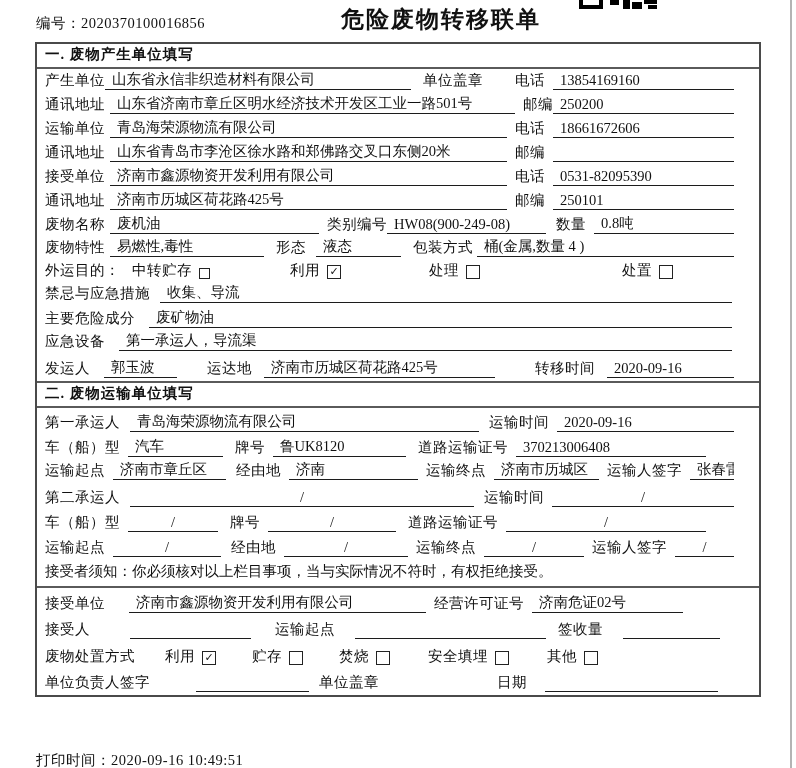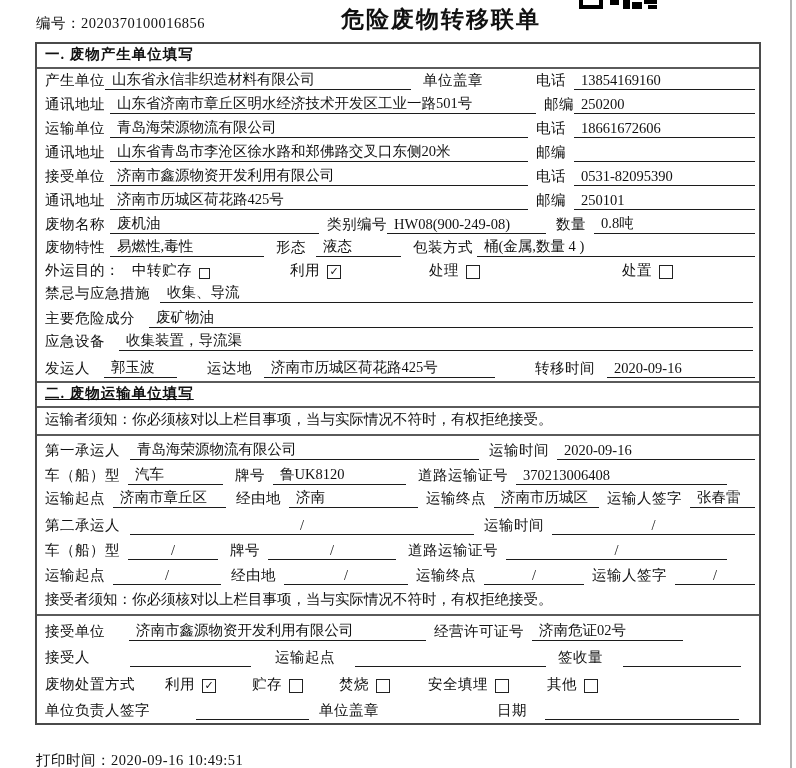--- a/index.html
+++ b/index.html
@@ -9,30 +9,30 @@
     color:#111;font-size:14.5px;
   }
   .hdr-serial{position:absolute;left:36px;top:14px;letter-spacing:.5px;white-space:nowrap;}
   .hdr-title{position:absolute;left:441px;top:4px;transform:translateX(-50%);
     font-size:23px;font-weight:bold;letter-spacing:2px;white-space:nowrap;}
   .qr{position:absolute;left:579px;top:0;}
   .right-edge{position:absolute;left:790px;top:0;width:2px;height:768px;background:#b4b4b4;}
 
   .t{position:absolute;left:35px;top:42px;width:722px;border:2px solid #4a4a4a;background:#fff;}
   .row{display:flex;align-items:flex-end;box-sizing:border-box;
-       padding:0 4px 3px 8px;white-space:nowrap;overflow:hidden;}
+       padding:0 25px 3px 8px;white-space:nowrap;overflow:hidden;}
   .lbl{white-space:nowrap;letter-spacing:.5px;}
   .fld{border-bottom:1px solid #1c1c1c;white-space:nowrap;overflow:hidden;
        padding:0 2px 0 7px;min-height:17px;}
   .fld.c{text-align:center;padding:0 2px;}
   .f1{flex:1;}
   .sp{flex:1;}
   .sec{font-weight:bold;align-items:center;letter-spacing:1px;}
   .bb{border-bottom:2px solid #5a5a5a;}
-  .bt{border-top:2px solid #5a5a5a;text-decoration:underline;}
+  .bt{border-top:2px solid #5a5a5a;}
   .cb{width:12px;height:12px;border:1px solid #222;display:inline-block;
       font-size:11px;line-height:11px;text-align:center;margin:0 0 1px 7px;
       align-self:center;margin-top:6px;}
   .cb.sm{width:9px;height:9px;}
   .grp{display:flex;align-items:flex-end;}
   .ft{position:absolute;left:36px;top:751px;letter-spacing:.5px;white-space:nowrap;}
 </style>
 </head>
 <body>
 
@@ -144,39 +144,36 @@
     <span class="fld f1" style="margin-left:10px;margin-right:2px">收集、导流</span>
   </div>
 
   <div class="row" style="height:25px">
     <span class="lbl">主要危险成分</span>
     <span class="fld f1" style="margin-left:14px;margin-right:2px">废矿物油</span>
   </div>
 
   <div class="row" style="height:23px">
     <span class="lbl">应急设备</span>
-    <span class="fld f1" style="margin-left:14px;margin-right:2px">收集装置，导流渠</span>
+    <span class="fld f1" style="margin-left:14px;margin-right:2px">第一承运人，导流渠</span>
   </div>
 
   <div class="row" style="height:27px">
     <span class="lbl">发运人</span>
     <span class="fld" style="width:64px;margin-left:14px">郭玉波</span>
     <span class="lbl" style="margin-left:30px">运达地</span>
     <span class="fld" style="width:222px;margin-left:12px">济南市历城区荷花路425号</span>
     <span class="lbl" style="margin-left:40px">转移时间</span>
     <span class="fld f1" style="margin-left:12px">2020-09-16</span>
   </div>
 
   <div class="row sec bt bb" style="height:27px">
     <span>二. 废物运输单位填写</span>
   </div>
 
-  <div class="row bb" style="height:28px;align-items:center">
-    <span>运输者须知：你必须核对以上栏目事项，当与实际情况不符时，有权拒绝接受。</span>
-  </div>
 
   <div class="row" style="height:27px">
     <span class="lbl">第一承运人</span>
     <span class="fld" style="width:340px;margin-left:10px">青岛海荣源物流有限公司</span>
     <span class="lbl" style="margin-left:10px">运输时间</span>
     <span class="fld f1" style="margin-left:8px">2020-09-16</span>
   </div>
 
   <div class="row" style="height:25px">
     <span class="lbl">车（船）型</span>

